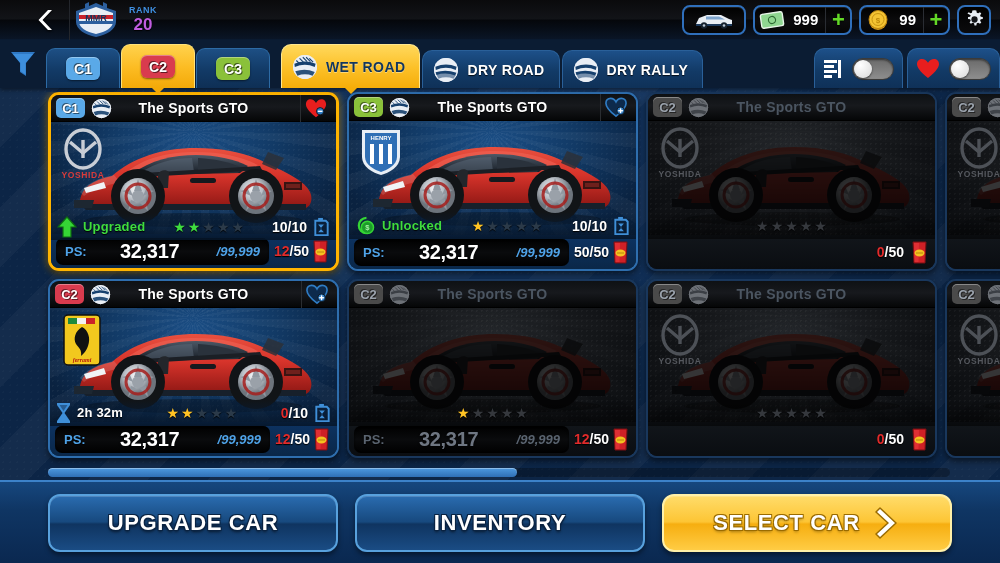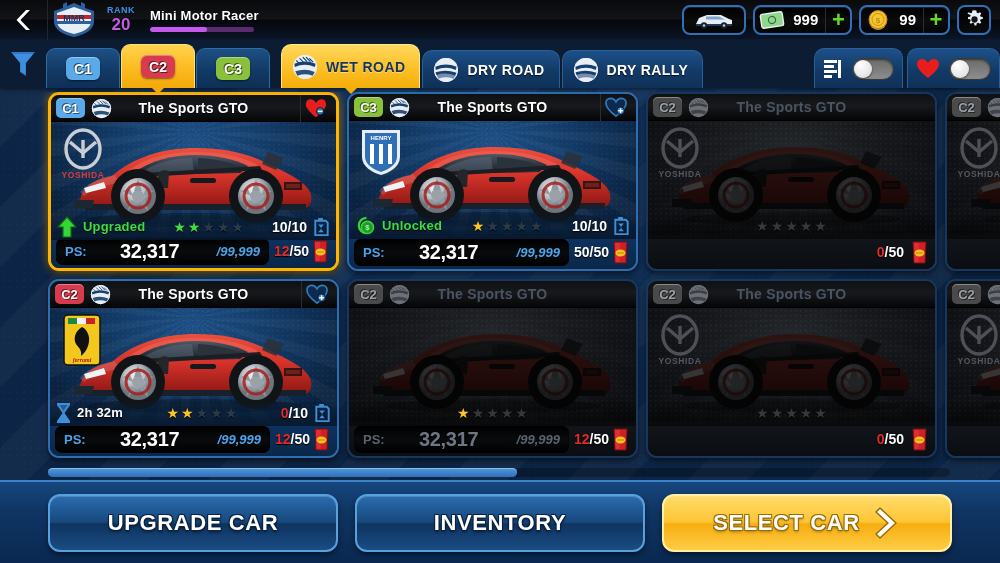--- a/index.html
+++ b/index.html
@@ -31,21 +31,21 @@
     background-image: radial-gradient(rgba(255,255,255,.045) 1px, transparent 1px);
     background-size: 7px 7px;
     opacity:.5;
   }
 
   
   .topbar {
     position:absolute; left:0; top:0; width:1000px; height:40px;
     background:linear-gradient(180deg,#0a0a0c 0%,#121418 48%,#05070b 52%,#0a1526 100%);
     border-bottom:1px solid #0a1a30;
-    display:flex; align-items:center; z-index:20;
+    display:flex; align-items:center; z-index:20;padding-left:22px;
   }
   .back-btn {
     width:48px; height:40px; display:flex; align-items:center; justify-content:center;
     cursor:pointer; border-right:1px solid #23262c;
   }
   .back-btn svg { filter:drop-shadow(0 1px 1px #000); }
   .mmr-logo { width:52px; height:40px; position:relative; display:flex; align-items:center; justify-content:center; }
   .rank-box { display:flex; flex-direction:column; align-items:center; width:42px; line-height:1; }
   .rank-label { font-size:9px; font-weight:bold; color:#3f8fe0; letter-spacing:.5px; }
   .rank-num { font-size:17px; font-weight:bold; color:#c05de0; text-shadow:0 1px 1px #000; margin-top:1px;}
@@ -308,26 +308,20 @@
         <path d="M23 1 L30 4 L30 0 L34 2 L34 6 L43 9 L43 20 C43 27 34 33 23 35 C12 33 3 27 3 20 L3 9 L12 6 L12 2 L16 0 L16 4 Z" fill="#2c5f9e"></path>
         <path d="M23 5 L40 11 L40 20 C40 25 33 30 23 32 C13 30 6 25 6 20 L6 11 Z" fill="#e8eef5"></path>
         <path d="M6 13 L40 13 L40 17 L6 17 Z" fill="#c9232b"></path>
         <path d="M6 19 L40 19 L40 22 L6 22 Z" fill="#2c5f9e"></path>
         <text x="23" y="19" font-size="9" font-weight="bold" fill="#12365e" text-anchor="middle" font-family="Liberation Sans, sans-serif">MMR</text>
       </svg>
     </div>
     <div class="rank-box">
       <span class="rank-label">RANK</span>
       <span class="rank-num">20</span>
-    </div>
-    <div class="player-wrap">
-      <span class="player-name">Mini Motor Racer</span>
-      <div class="xpbar">
-          <i id="xpfill" style="width: 55%;"></i>
-        </div>
     </div>
 
     <div class="top-right">
       <div class="pill" style="width:64px">
         <div class="seg" style="width:100%">
           <svg width="42" height="20" viewBox="0 0 42 20">
             <path d="M3 14 L6 8 L14 5 L28 5 L36 9 L39 10 L39 14 Z" fill="#e9eef4"></path>
             <path d="M13 6.5 L26 6.5 L32 9.5 L13 9.5 Z" fill="#7ea4cc"></path>
             <path d="M3 14 L39 14 L39 16 L3 16 Z" fill="#1d3a5c"></path>
             <circle cx="11" cy="15.5" r="3.2" fill="#16222e"></circle>

